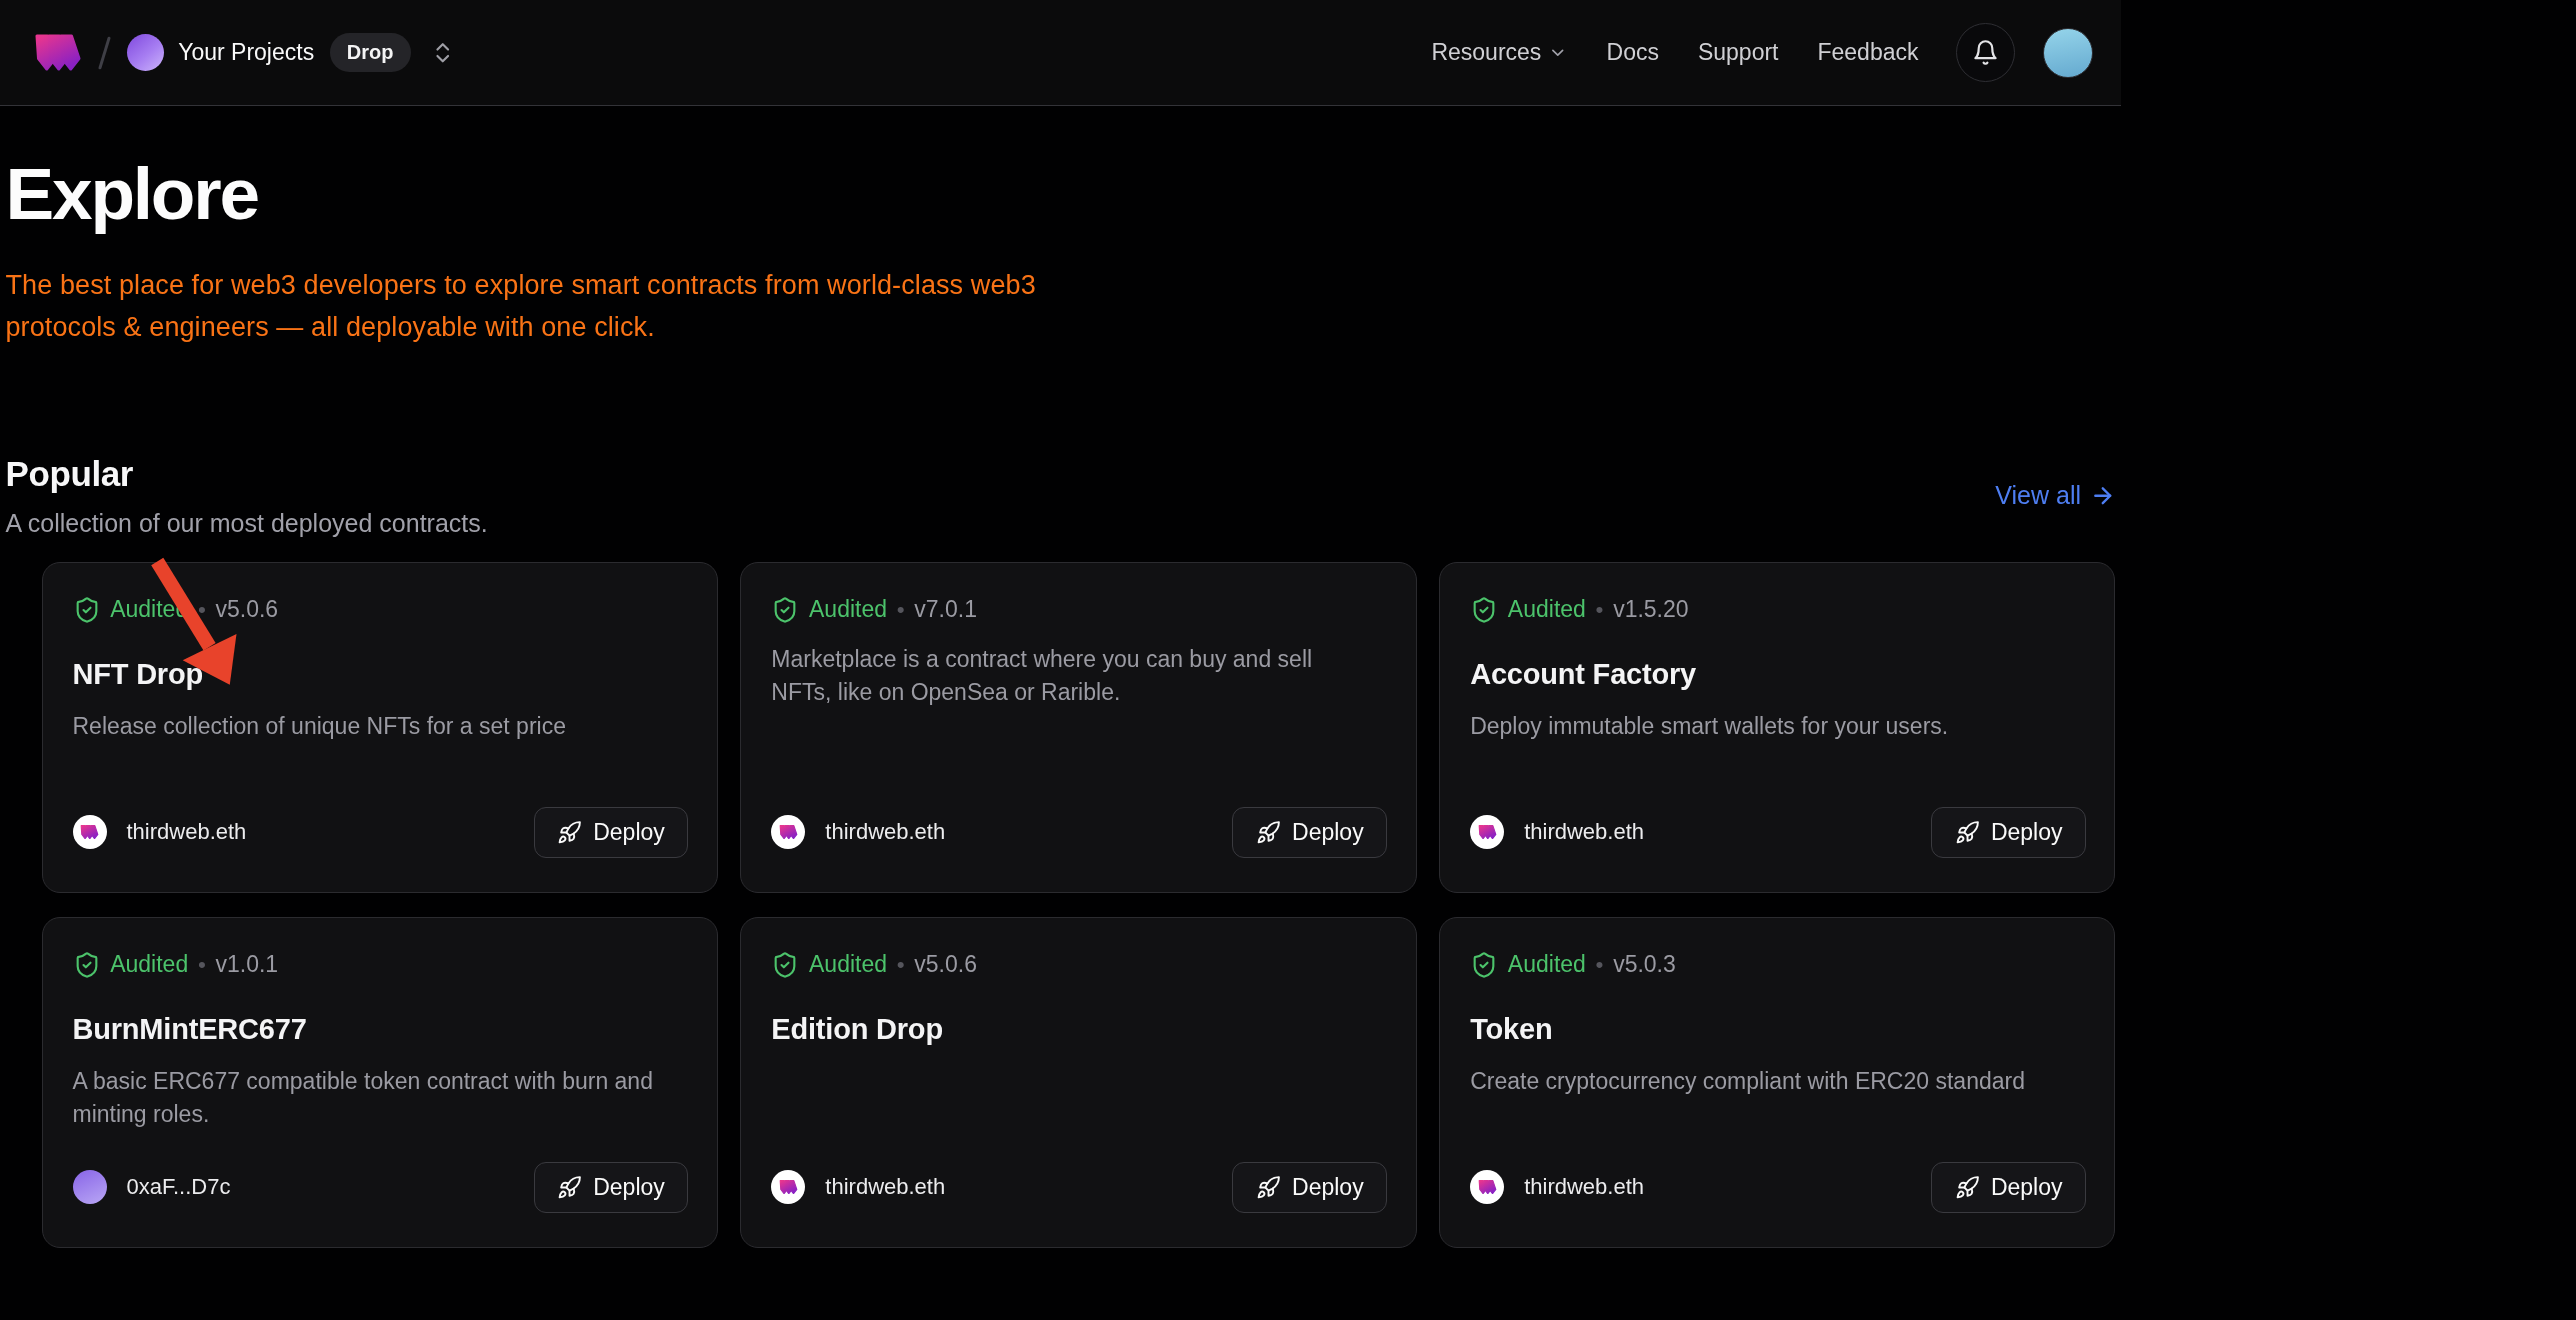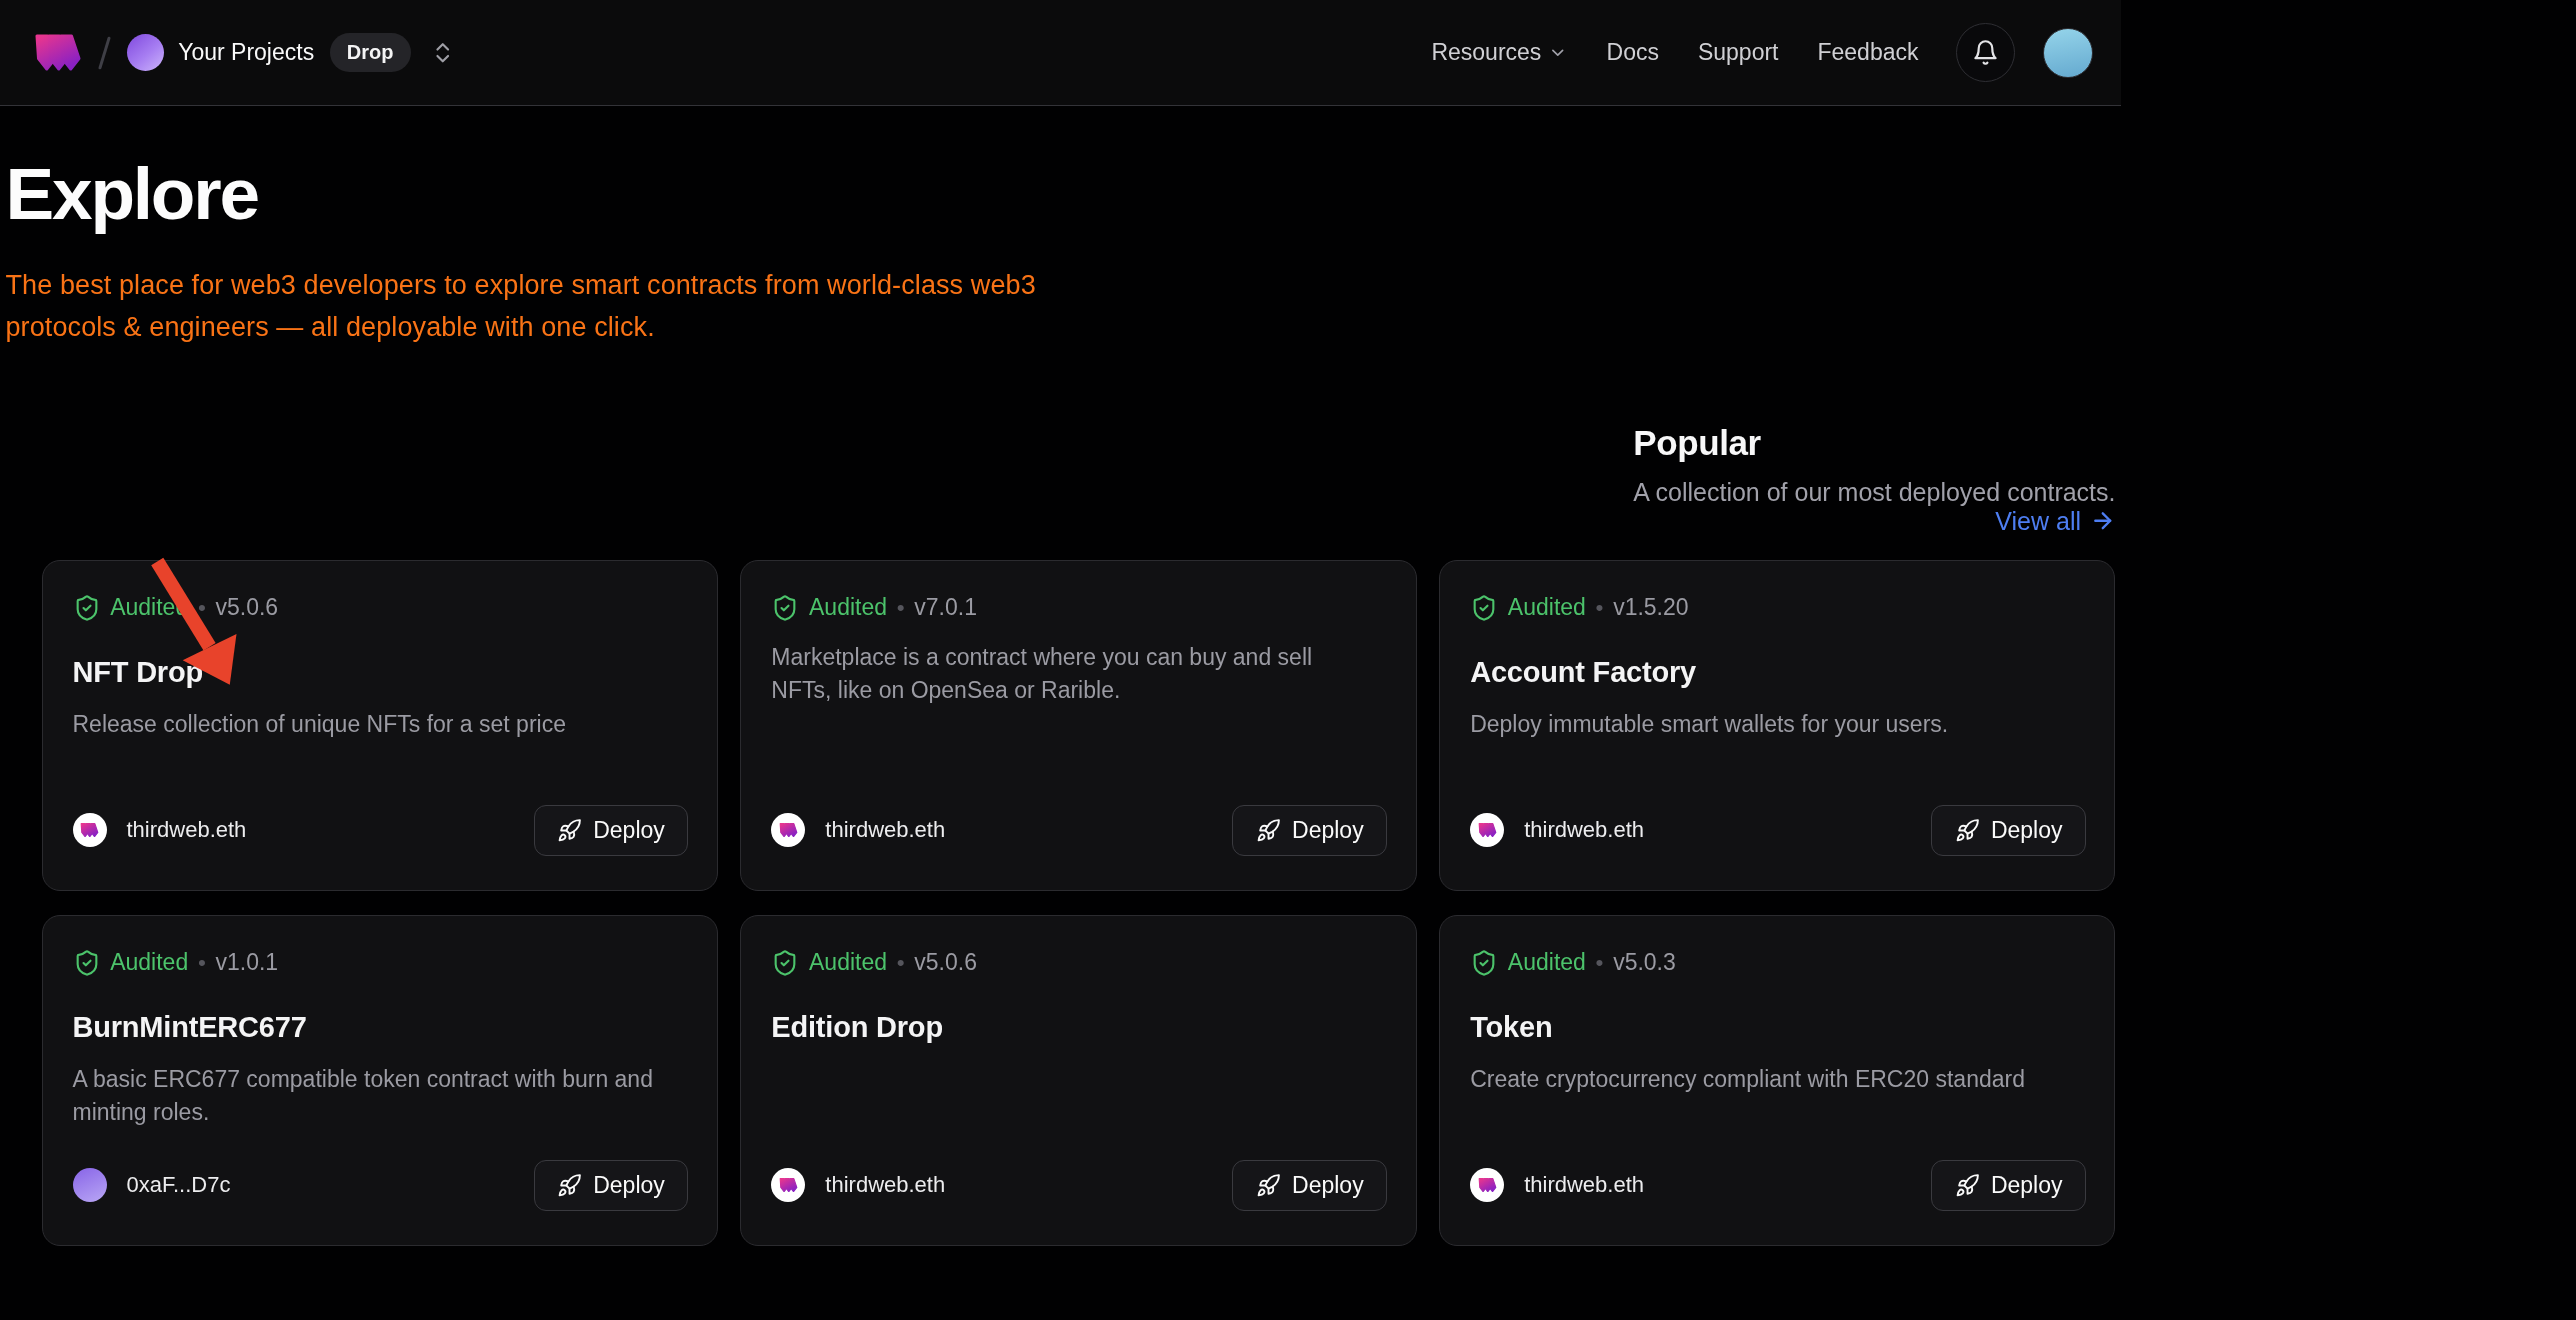--- a/index.html
+++ b/index.html
@@ -37,22 +37,22 @@
                  background: linear-gradient(170deg, #95d4ea 0%, #64a9cf 100%);
                  border: 1.5px solid #2e2e33; cursor: pointer; }
 
   
   .content { width: 2110px; margin: 0 auto; position: relative; }
   .hero-title { padding-top: 48px; font-size: 73px; line-height: 1.1; font-weight: 700;
                 letter-spacing: -2.2px; color: #fcfcfc; }
   .hero-subtitle { margin-top: 30px; width: 1125px; font-size: 27px; line-height: 1.56;
                    color: #f97316; letter-spacing: 0.1px; }
 
-  .popular-header { margin-top: 74px; display: flex; align-items: flex-end;
-                    justify-content: space-between; flex-direction: column; }
+  .popular-header { margin-top: 105px; display: flex; align-items: center;
+                    justify-content: space-between; }
   .popular-title { font-size: 35px; font-weight: 700; letter-spacing: -0.4px; color: #f7f7f8; }
   .popular-subtitle { margin-top: 15px; font-size: 25px; color: #a1a1aa; }
   .view-all { display: flex; align-items: center; gap: 9px; color: #4e7ef2; font-size: 25px;
               text-decoration: none; cursor: pointer; }
   .view-all svg { width: 25.5px; height: 25.5px; stroke-width: 2.2; }
 
   
   .grid { margin-top: 24px; display: grid; grid-template-columns: repeat(3, 1fr);
           column-gap: 22.5px; row-gap: 24px; padding-left: 36px; }
   .card { background: #111113; border: 1.5px solid #2b2b2f; border-radius: 18px;

